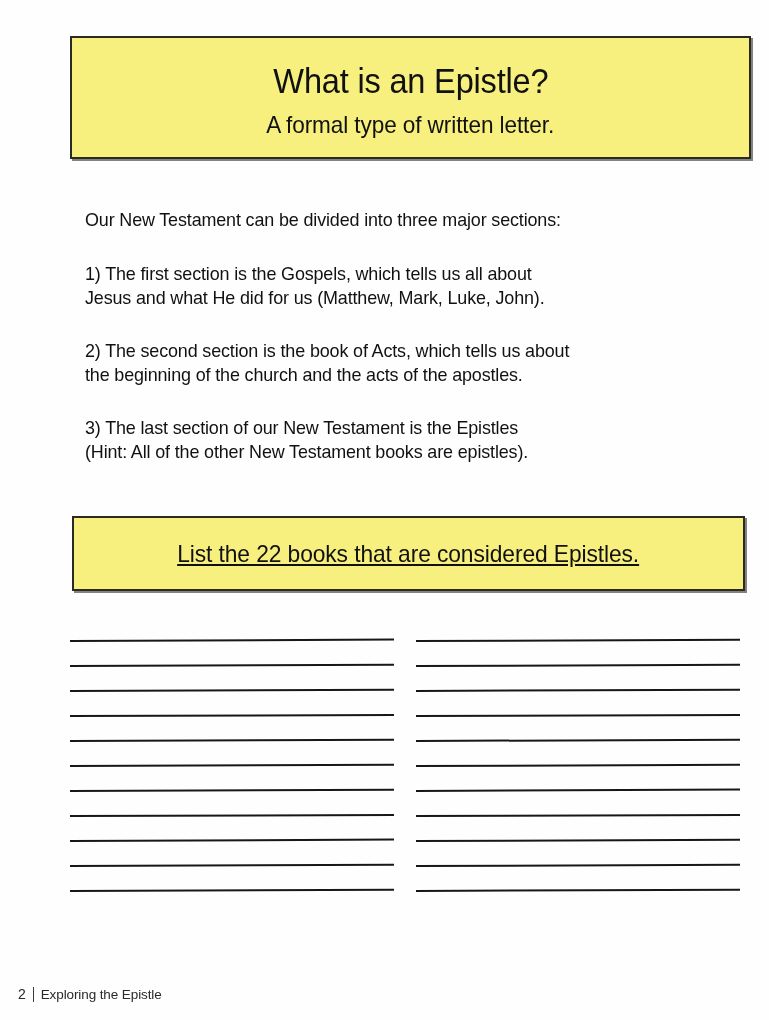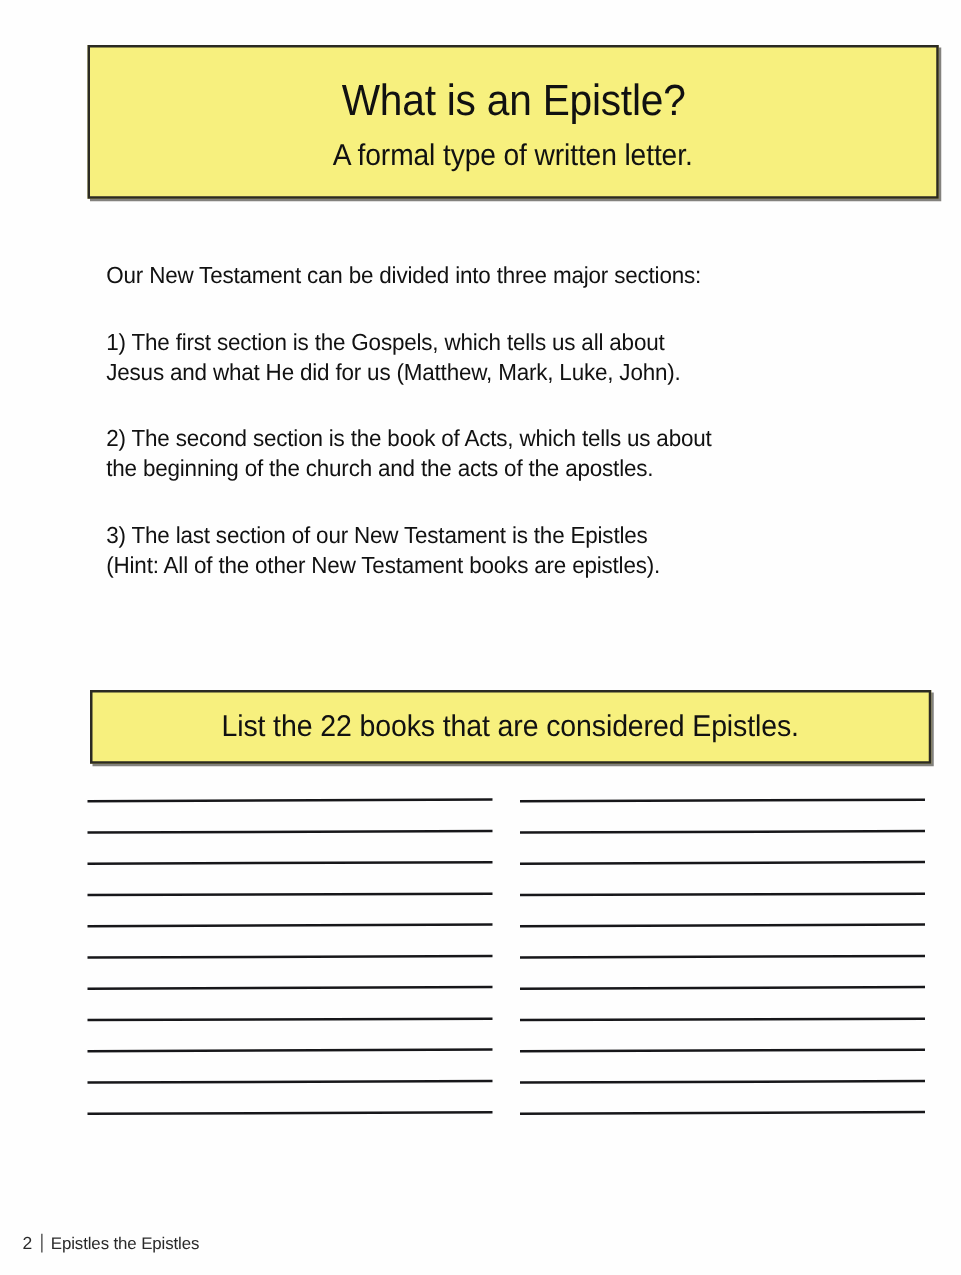--- a/index.html
+++ b/index.html
@@ -59,23 +59,24 @@
     line-height: 32px;
     font-weight: 400;
     margin-top: 6px;
     letter-spacing: -0.1px;
     transform: scaleX(0.94);
     white-space: nowrap;
   }
 
   #instruction-box {
     left: 72px;
-    top: 552px;
+    top: 516px;
     width: 673px;
-    height: 59px;
+    height: 75px;
+    text-decoration: underline;
   }
 
   .instruction-text {
     font-size: 24px;
     line-height: 30px;
     font-weight: 400;
     letter-spacing: -0.1px;
     transform: scaleX(0.95);
     white-space: nowrap;
   }
@@ -194,16 +195,16 @@
       <div class="answer-line" style="transform:rotate(-0.19deg)"></div>
       <div class="answer-line" style="transform:rotate(-0.22deg)"></div>
       <div class="answer-line" style="transform:rotate(-0.2deg)"></div>
       <div class="answer-line" style="transform:rotate(-0.24deg)"></div>
     </div>
   </div>
 
   <div id="footer">
     <span class="page-num">2</span>
     <span class="divider"></span>
-    <span>Epistles the Epistles</span>
+    <span>Exploring the Epistle</span>
   </div>
 
 </div>
 
 </body></html>

